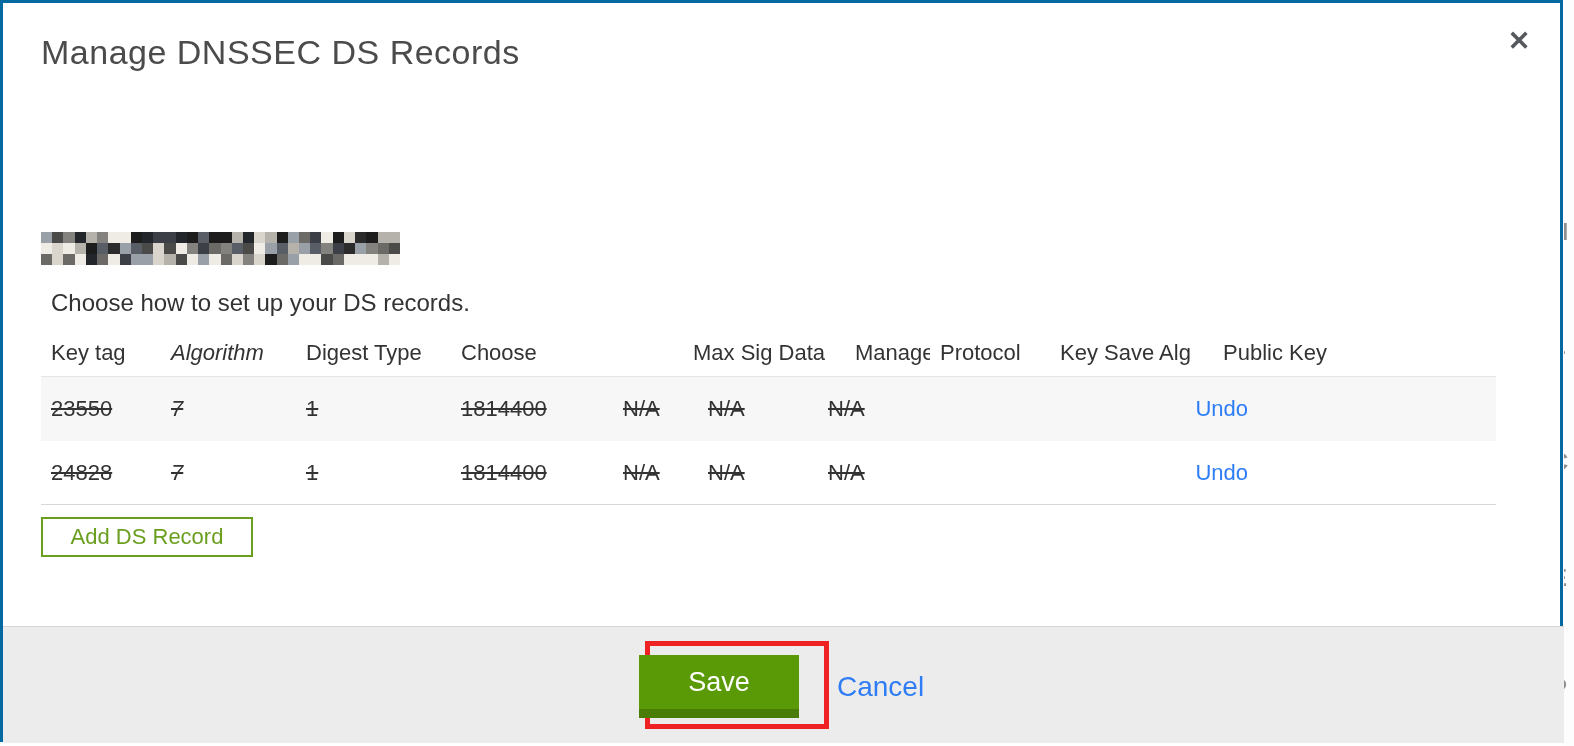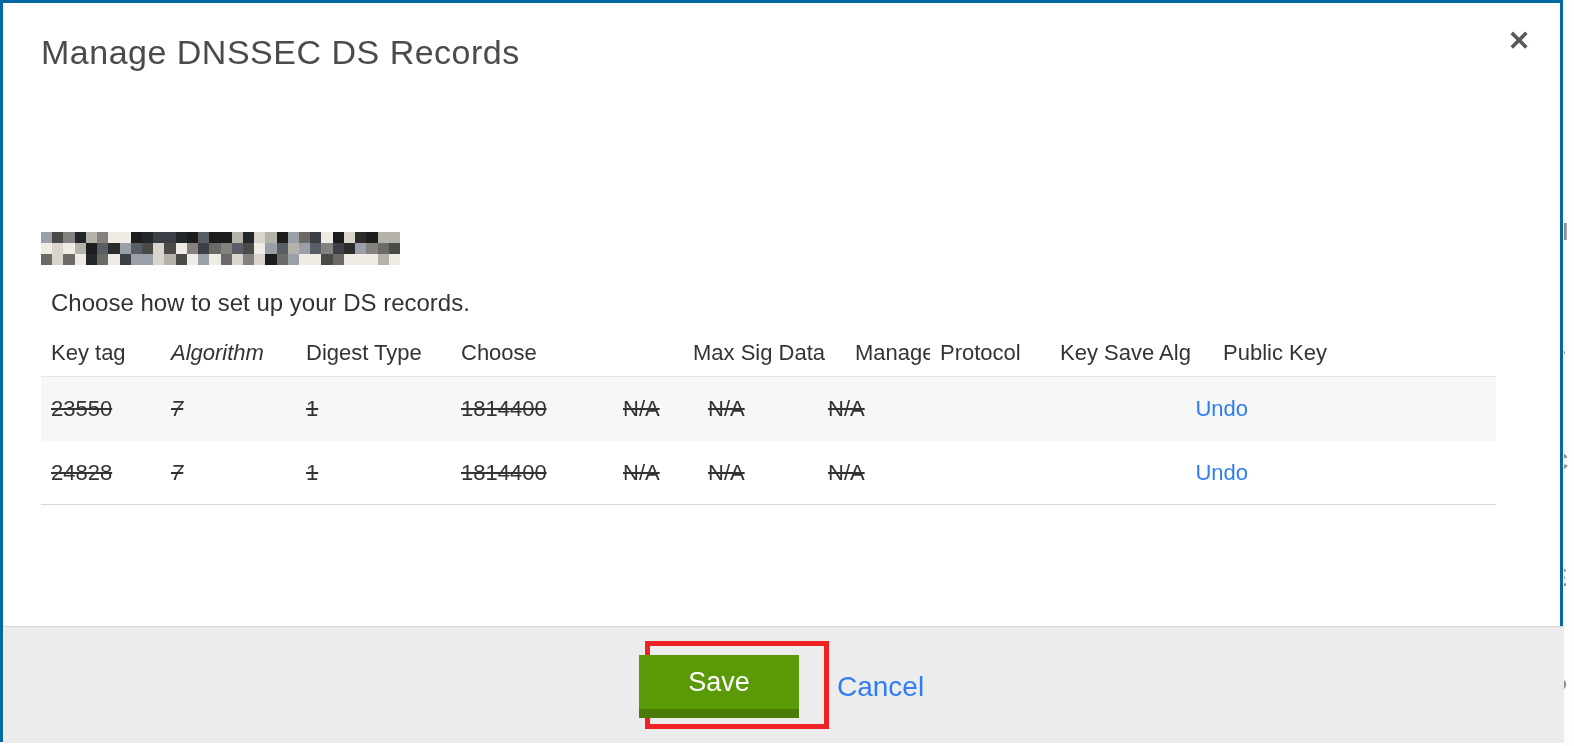--- a/index.html
+++ b/index.html
@@ -226,20 +226,21 @@
             <div class="cell col-4 struck">1814400</div>
             <div class="cell col-5 struck">N/A</div>
             <div class="cell col-6 struck">N/A</div>
             <div class="cell col-7 struck">N/A</div>
             <div class="cell col-8"></div>
             <div class="cell col-9"><a class="undo-link">Undo</a></div>
           </div>
         </div>
     </div>
 
+    <button class="add-btn">Add DS Record</button>
 
     <div class="footer">
       <div class="red-box"></div>
       <button class="save-btn">Save</button>
       <a class="cancel-link">Cancel</a>
     </div>
 
   </div>
 </div>
 

